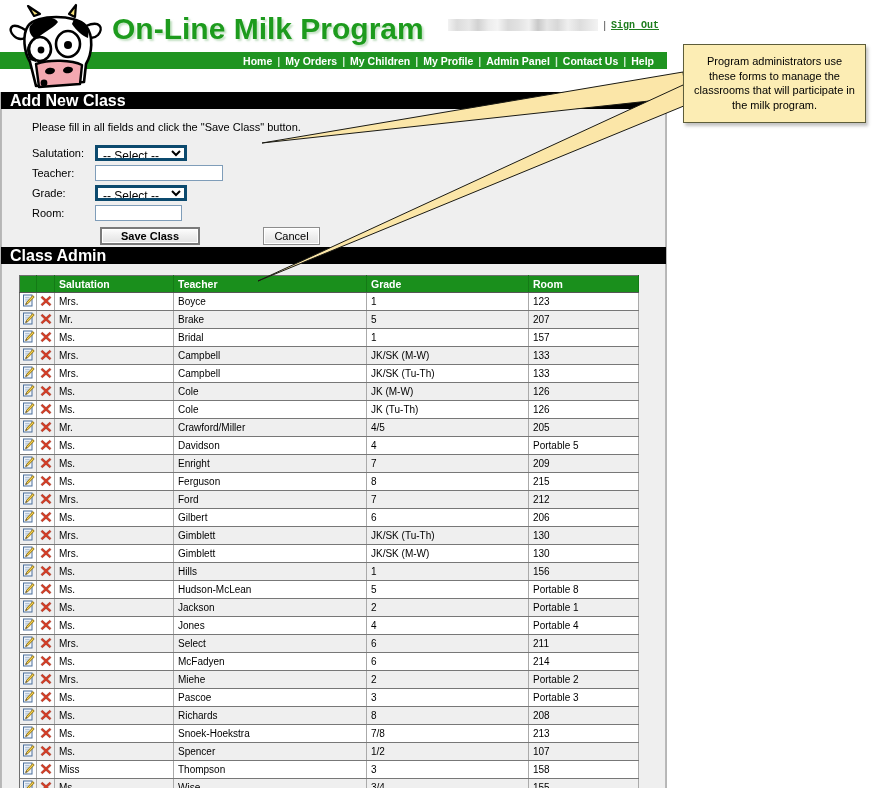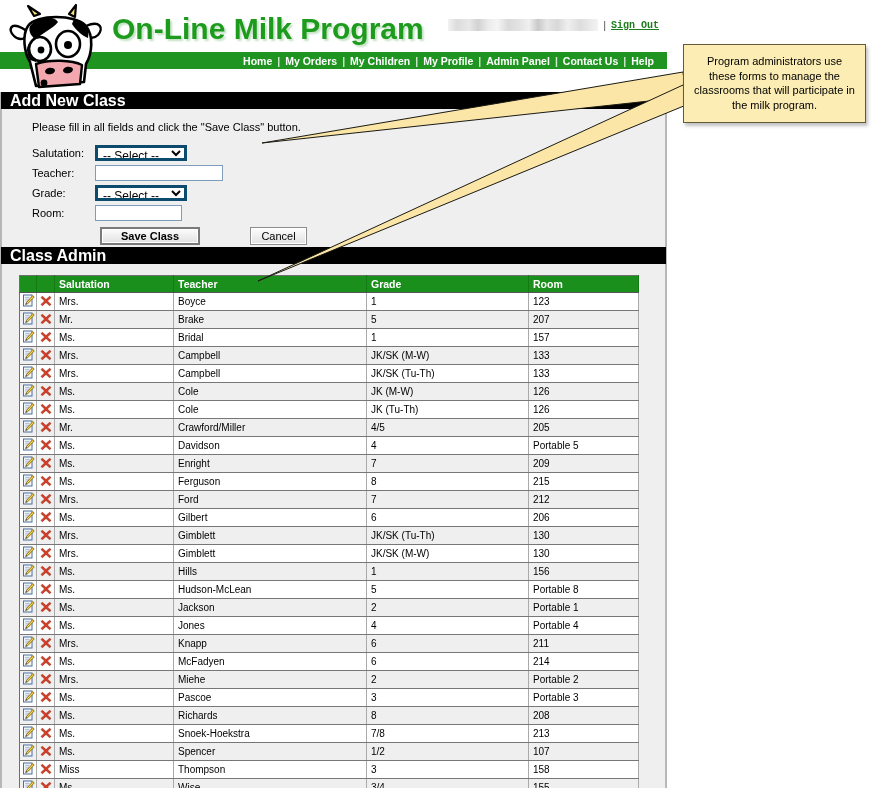--- a/index.html
+++ b/index.html
@@ -172,21 +172,21 @@
     font-family: "Liberation Sans", sans-serif;
     border: 1px solid #7f9db9;
     background: #ffffff;
     box-sizing: border-box;
     padding: 0 2px;
   }
   input.teacher-ctl { width: 128px; }
   input.room-ctl { width: 87px; }
   .btn-row {
     display: flex;
-    gap: 14px;
+    gap: 27px;
     margin-top: 6px;
     margin-left: 70px;
   }
   button.btn {
     font-family: "Liberation Sans", sans-serif;
     font-size: 11px;
     height: 18px;
     background: linear-gradient(180deg,#fdfdfd 0%,#efefef 48%,#e2e2e2 100%);
     border: 1px solid #8d8d8d;
     box-shadow: inset 0 0 0 1px #ffffff;
@@ -728,21 +728,21 @@
                     <line x1="3.2" y1="3.4" x2="7.6" y2="3.4" stroke="#9fb4cc" stroke-width="0.9"></line>
                     <line x1="3.2" y1="5.2" x2="7.6" y2="5.2" stroke="#9fb4cc" stroke-width="0.9"></line>
                     <line x1="3.2" y1="7.0" x2="6.4" y2="7.0" stroke="#9fb4cc" stroke-width="0.9"></line>
                     <path d="M10.8 1.6 L12.2 3.0 L5.6 9.8 L3.6 10.6 L4.4 8.6 Z" fill="#f6d24a" stroke="#8a6a12" stroke-width="0.9" stroke-linejoin="round"></path>
                     <path d="M3.6 10.6 L4.4 8.6 L5.2 9.4 Z" fill="#5a5a5a"></path>
                   </svg></span></td>
               <td class="icon-cell"><span class="icon-btn"><svg width="12" height="12" viewBox="0 0 12 12">
                     <path d="M2.3 1.2 L6 4.6 L9.7 1.2 L11 2.6 L7.4 6 L11 9.4 L9.7 10.8 L6 7.4 L2.3 10.8 L1 9.4 L4.6 6 L1 2.6 Z" fill="#d93a22" stroke="#8e2210" stroke-width="0.55" stroke-linejoin="round"></path>
                   </svg></span></td>
               <td>Mrs.</td>
-              <td>Knapp</td>
+              <td>Select</td>
               <td>6</td>
               <td>211</td>
             </tr>
             <tr>
               <td class="icon-cell"><span class="icon-btn"><svg width="13" height="13" viewBox="0 0 13 13">
                     <rect x="1.5" y="1" width="8.5" height="11" fill="#f2f6fb" stroke="#4a6f9b" stroke-width="1"></rect>
                     <line x1="3.2" y1="3.4" x2="7.6" y2="3.4" stroke="#9fb4cc" stroke-width="0.9"></line>
                     <line x1="3.2" y1="5.2" x2="7.6" y2="5.2" stroke="#9fb4cc" stroke-width="0.9"></line>
                     <line x1="3.2" y1="7.0" x2="6.4" y2="7.0" stroke="#9fb4cc" stroke-width="0.9"></line>
                     <path d="M10.8 1.6 L12.2 3.0 L5.6 9.8 L3.6 10.6 L4.4 8.6 Z" fill="#f6d24a" stroke="#8a6a12" stroke-width="0.9" stroke-linejoin="round"></path>

